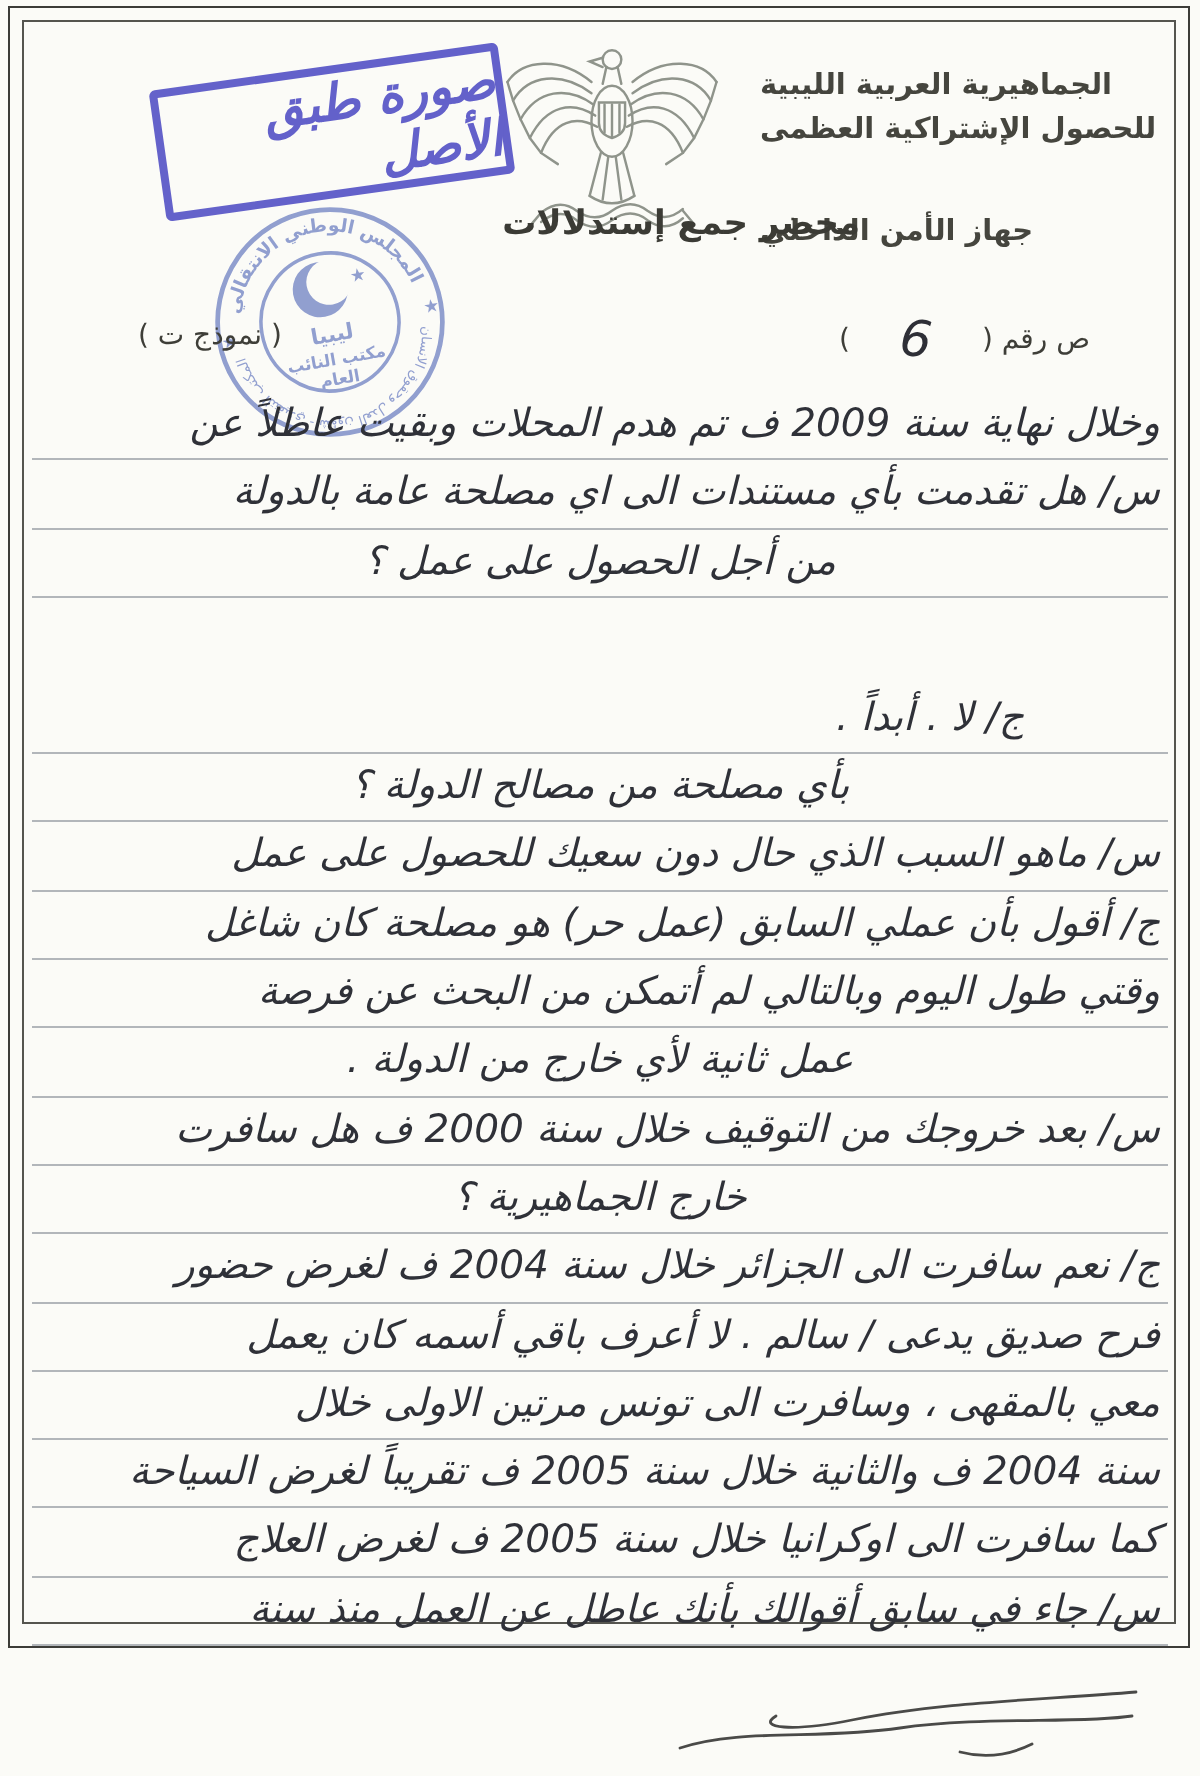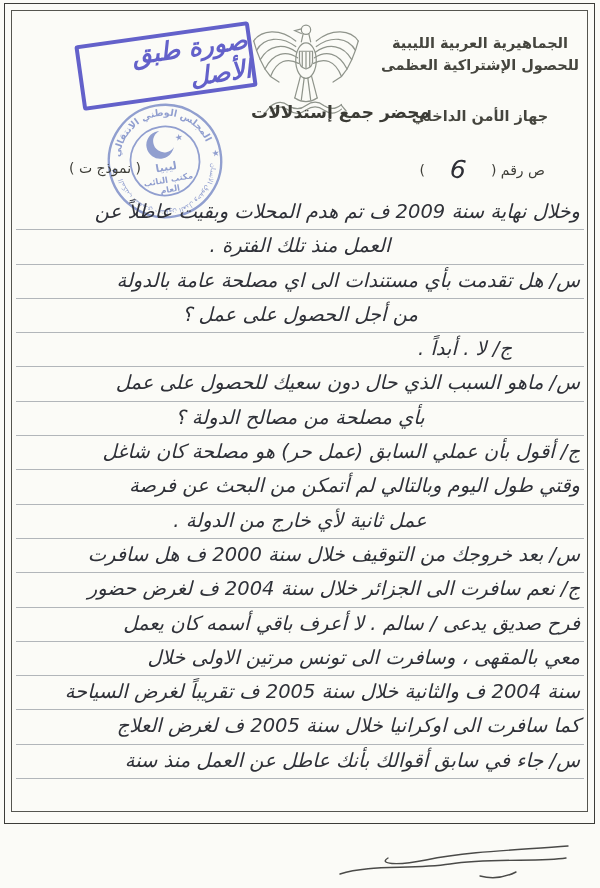--- a/index.html
+++ b/index.html
@@ -9,21 +9,21 @@
     font-family:"DejaVu Sans", sans-serif;
     color:#3f3f39;
   }
   .page{position:absolute;inset:0;}
   
   .frame-outer{position:absolute;left:4px;top:3px;right:5px;bottom:64px;border:1.6px solid #3c3c38;}
   .frame-inner{position:absolute;left:11px;top:10px;right:12px;bottom:76px;border:1.2px solid #55554f;}
   
   .hdr-right{
     position:absolute;top:32px;right:20px;width:200px;
-    text-align:center;font-weight:bold;font-size:14.5px;line-height:1.55;color:#45453e;
+    text-align:left;font-weight:bold;font-size:14.5px;line-height:1.55;color:#45453e;
   }
   .hdr-right .agency{margin-top:28px;letter-spacing:1px;}
   
   .emblem{position:absolute;left:250px;top:20px;width:112px;height:98px;}
   
   .doc-title{
     position:absolute;left:205px;top:102px;width:225px;text-align:right;
     font-size:17px;font-weight:bold;color:#3b3b35;letter-spacing:1px;
   }
   
@@ -47,21 +47,21 @@
   .meta-form{position:absolute;top:160px;left:33px;font-size:14px;color:#3e3e38;margin-left:36px;}
   
   .rows{position:absolute;left:16px;right:16px;top:196px;direction:rtl;}
   .row{
     height:33.3px;border-bottom:1px solid #b2b6ba;
     font-size:19.5px;line-height:31px;font-style:italic;
     color:#2f3138;text-align:right;white-space:nowrap;overflow:hidden;
     padding:0 4px;
   }
   .row.c{text-align:center;}
-  .row.ind{padding-right:72px;}
+  .row.ind{padding-right:72px;margin-top:44px;}
   
   .signature{position:absolute;left:330px;top:836px;width:245px;height:48px;}
 </style>
 </head>
 <body>
 
 <div class="page">
 
   <div class="frame-outer"></div>
   <div class="frame-inner"></div>
@@ -135,30 +135,30 @@
 
   <div class="meta-page">
     <span>ص رقم (</span>
     <span class="gap"><span class="hand-num">6</span></span>
     <span>)</span>
   </div>
   <div class="meta-form" dir="rtl">( نموذج ت )</div>
 
   <div class="rows">
     <div class="row">وخلال نهاية سنة 2009 ف تم هدم المحلات وبقيت عاطلاً عن</div>
-    <div class="row c">العمل منذ تلك الفترة .</div>
     <div class="row">س/ هل تقدمت بأي مستندات الى اي مصلحة عامة بالدولة</div>
     <div class="row c">من أجل الحصول على عمل ؟</div>
     <div class="row ind">ج/ لا . أبداً .</div>
+    <div class="row c">بأي مصلحة من مصالح الدولة ؟</div>
     <div class="row">س/ ماهو السبب الذي حال دون سعيك للحصول على عمل</div>
-    <div class="row c">بأي مصلحة من مصالح الدولة ؟</div>
     <div class="row">ج/ أقول بأن عملي السابق (عمل حر) هو مصلحة كان شاغل</div>
     <div class="row">وقتي طول اليوم وبالتالي لم أتمكن من البحث عن فرصة</div>
     <div class="row c">عمل ثانية لأي خارج من الدولة .</div>
     <div class="row">س/ بعد خروجك من التوقيف خلال سنة 2000 ف هل سافرت</div>
+    <div class="row c">خارج الجماهيرية ؟</div>
     <div class="row">ج/ نعم سافرت الى الجزائر خلال سنة 2004 ف لغرض حضور</div>
     <div class="row">فرح صديق يدعى / سالم . لا أعرف باقي أسمه كان يعمل</div>
     <div class="row">معي بالمقهى ، وسافرت الى تونس مرتين الاولى خلال</div>
     <div class="row">سنة 2004 ف والثانية خلال سنة 2005 ف تقريباً لغرض السياحة</div>
     <div class="row">كما سافرت الى اوكرانيا خلال سنة 2005 ف لغرض العلاج</div>
     <div class="row">س/ جاء في سابق أقوالك بأنك عاطل عن العمل منذ سنة</div>
   </div>
 
   <svg class="signature" viewBox="0 0 245 48">
     <g stroke="#4a4a48" stroke-width="1.4" fill="none" stroke-linecap="round">

